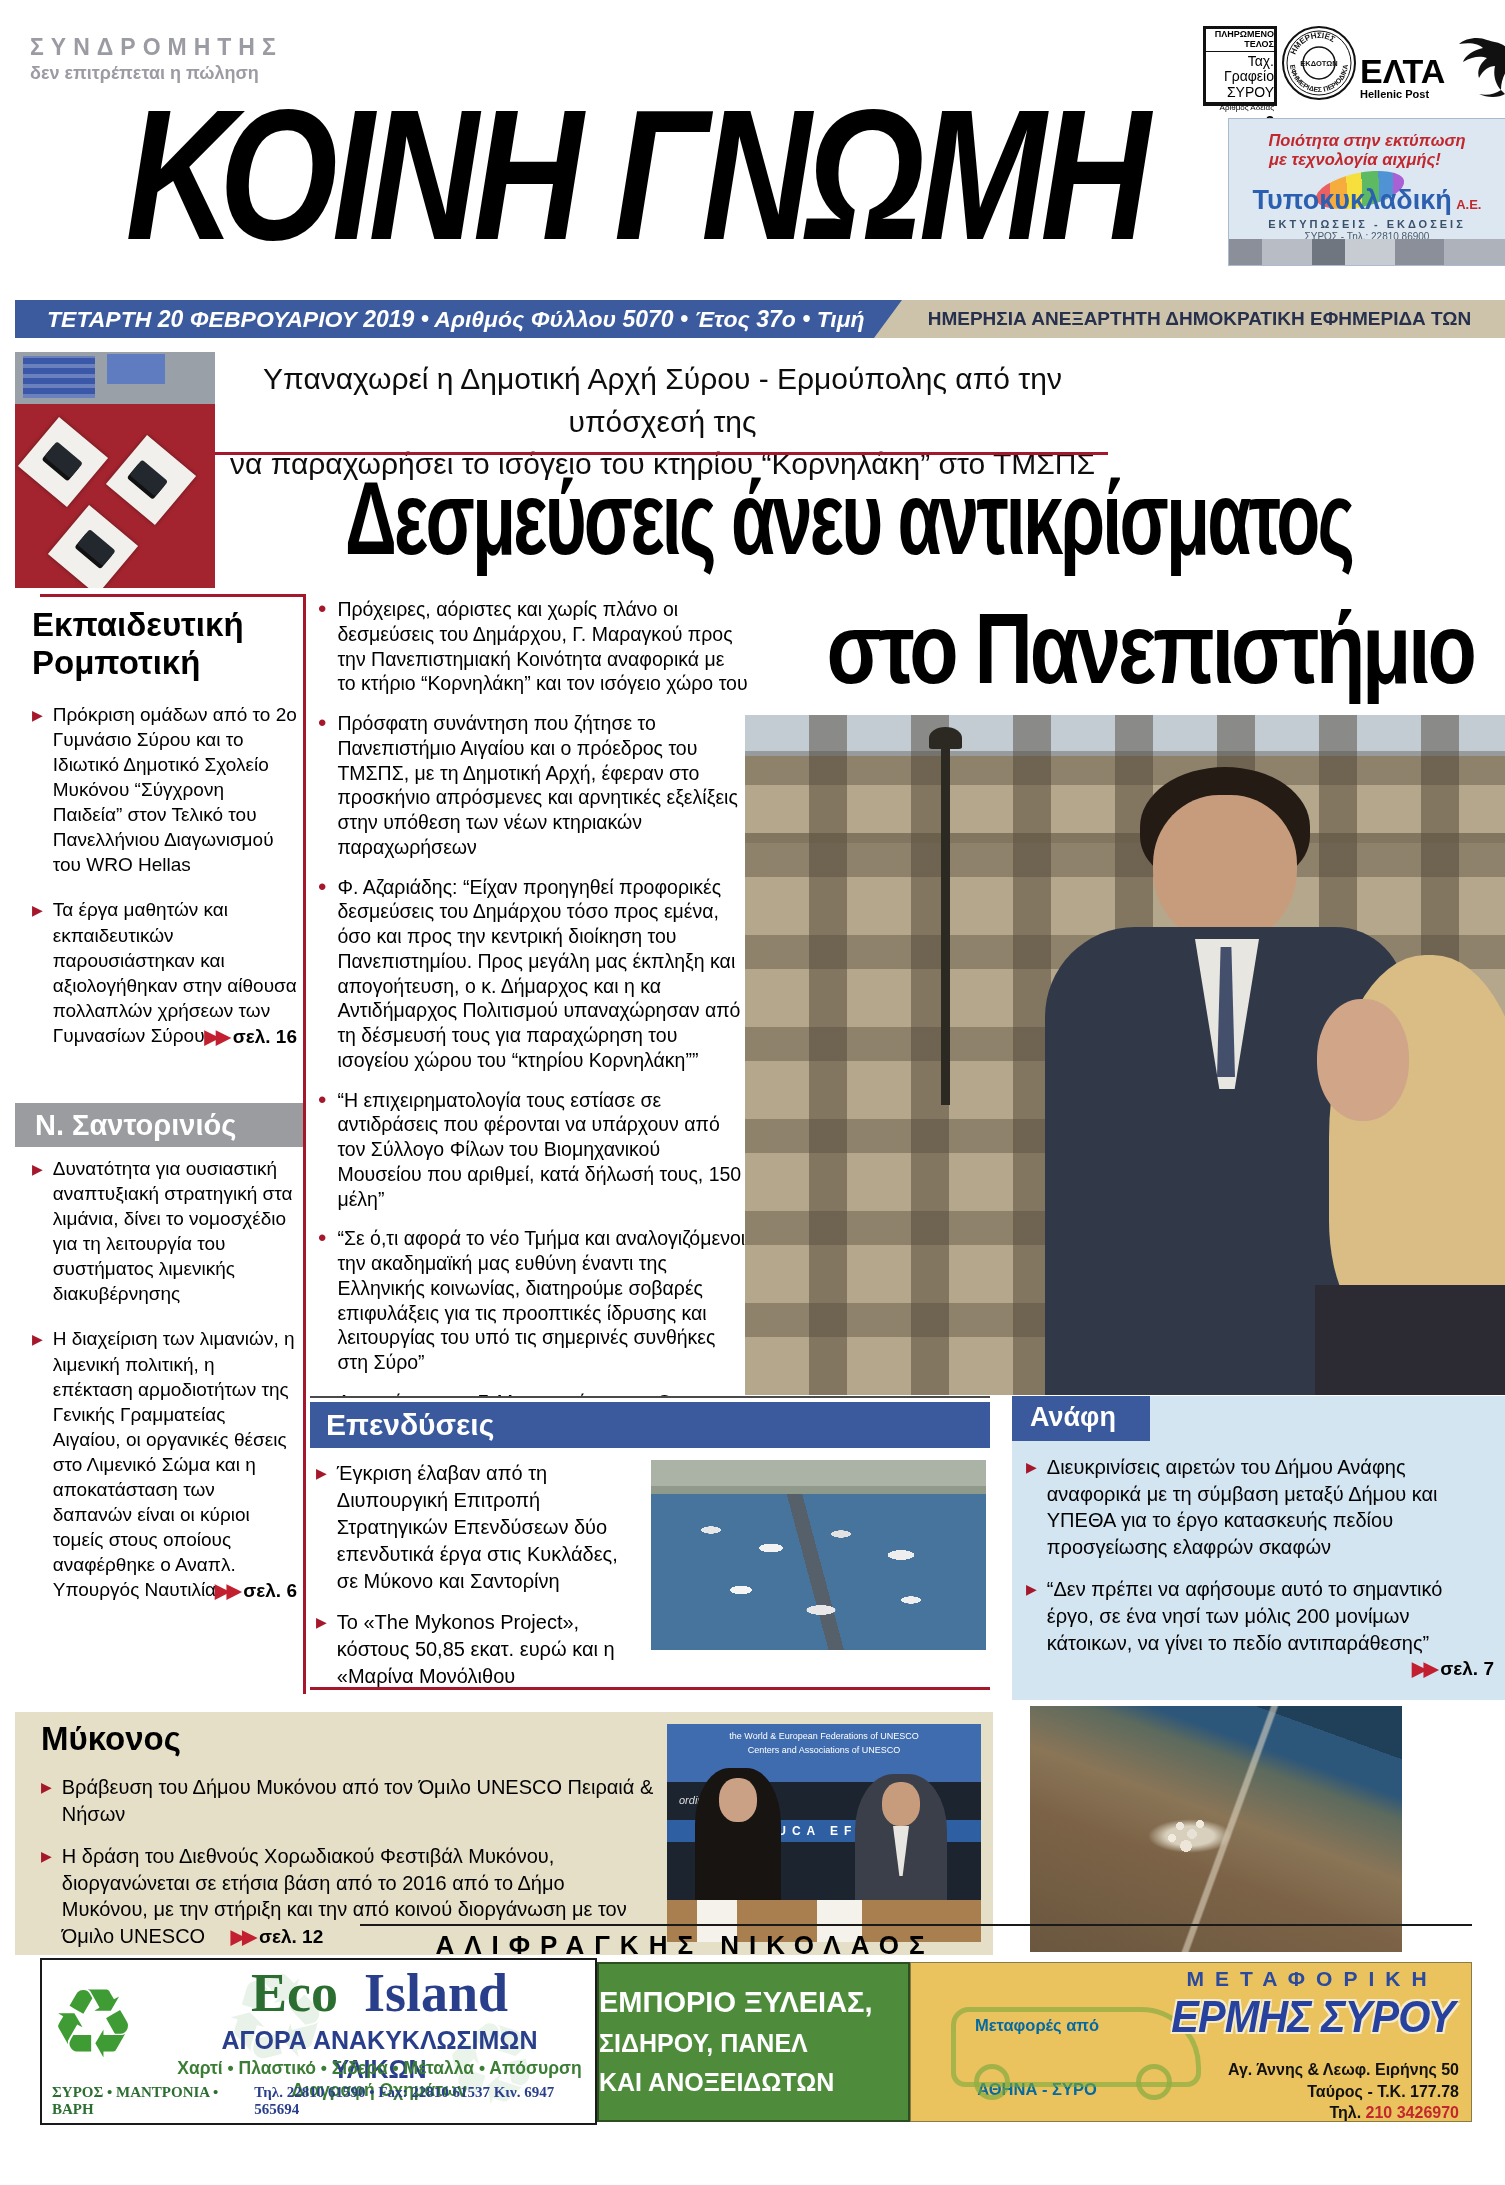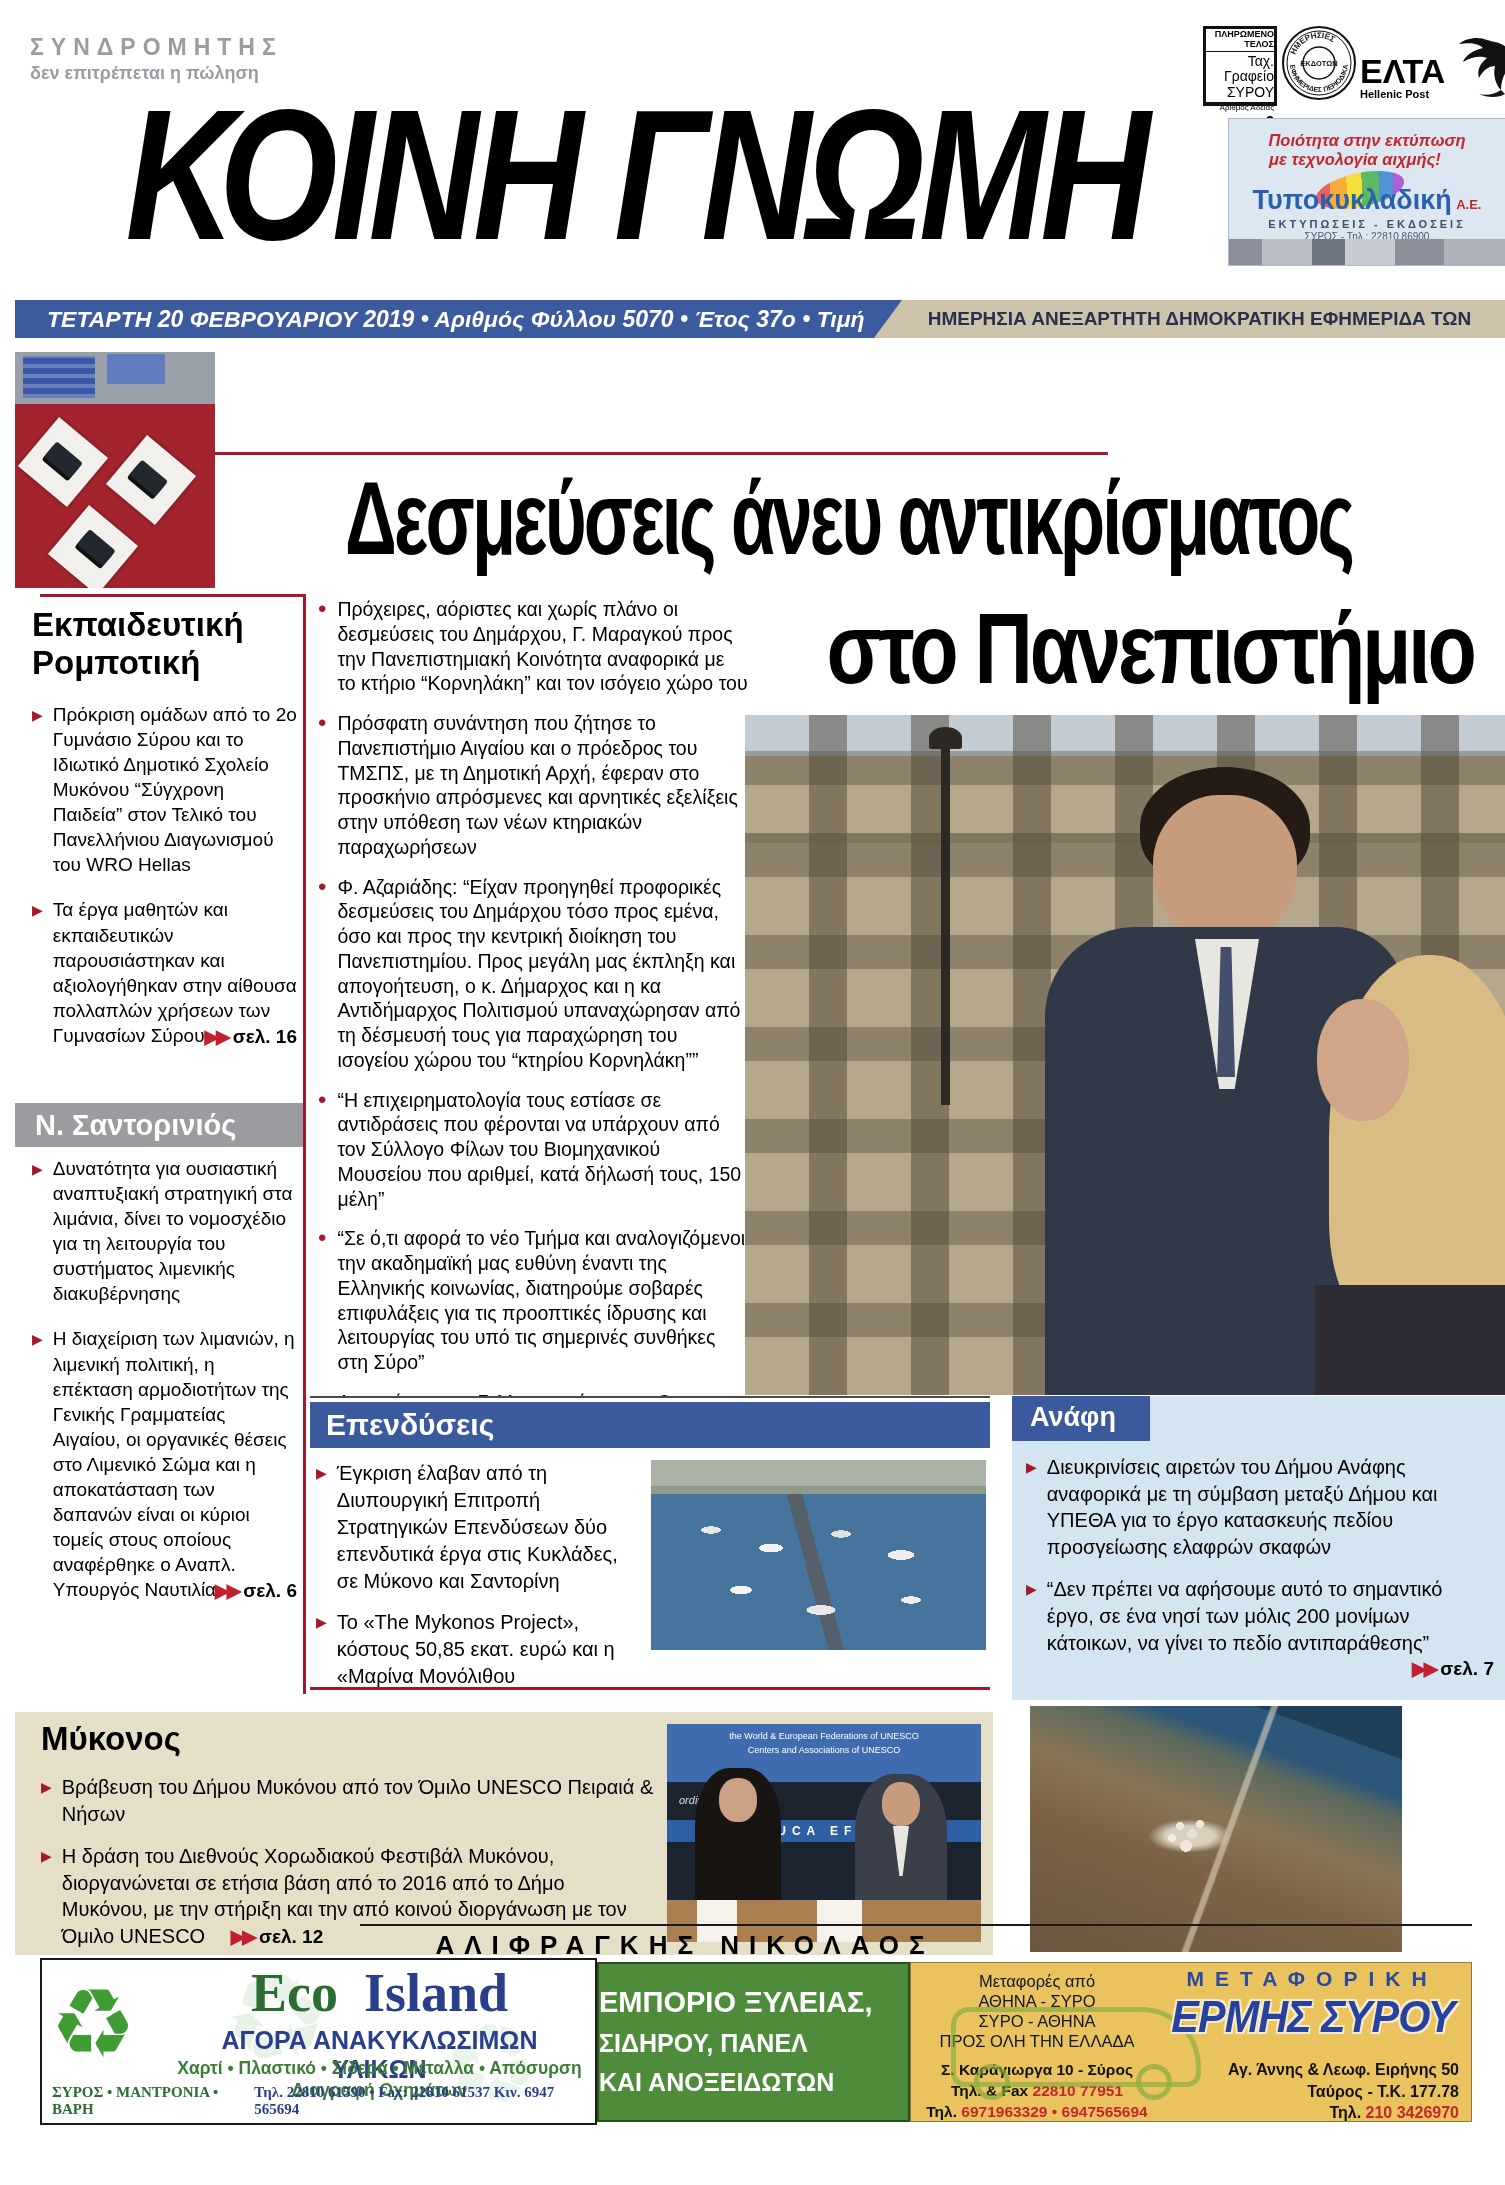--- a/index.html
+++ b/index.html
@@ -175,21 +175,21 @@
        font-family:"Liberation Serif",serif;font-size:15px;font-weight:bold;}
   .eco .locs{color:#2c6e31;}
   .eco .phones{color:#2a3f8c;}
   .timber{left:597px;top:1962px;width:313px;height:160px;background:#4e8c3c;border:2px solid #2e4d20;box-sizing:border-box;
           color:#fff;font-weight:800;}
   .timber .t1{font-size:29px;margin-top:22px;}
   .timber .t2{font-size:25px;margin-top:10px;}
   .timber .t3{font-size:25px;margin-top:10px;}
   .yellow{left:910px;top:1962px;width:562px;height:160px;background:#eac35e;border:1px solid #8a7a45;box-sizing:border-box;overflow:hidden;}
   .yl-left{position:absolute;left:6px;top:8px;width:240px;text-align:center;}
-  .yl-left .r{color:#0f172a;font-weight:400;font-size:16.5px;line-height:1.22;}
+  .yl-left .r{color:#0369a1;font-weight:700;font-size:16.5px;line-height:1.22;margin-top:44px;}
   .yl-left .k{color:#111;font-weight:800;font-size:15.5px;line-height:1.3;margin-top:1px;}
   .yl-left .k .red{color:#c2272e;}
   .yl-left .addr{margin-top:8px;}
   .yl-right{position:absolute;left:248px;top:4px;width:306px;}
   .hermes-top{color:#2a4a9f;font-weight:800;font-size:21px;letter-spacing:11px;text-align:center;}
   .hermes-name{color:#27419e;font-weight:800;font-style:italic;font-size:45px;text-align:center;letter-spacing:-1px;
       transform:scaleX(.92);white-space:nowrap;
       text-shadow:2px 2px 0 #f6ebc8,-2px -2px 0 #f6ebc8,2px -2px 0 #f6ebc8,-2px 2px 0 #f6ebc8;}
   .truck{position:absolute;left:40px;top:44px;width:240px;height:70px;border:5px solid rgba(122,169,60,.75);
       border-radius:18px 60px 14px 14px;opacity:.8;}
@@ -276,20 +276,24 @@
         <div class="bot" style="left:14px;top:20px;"></div>
       </div>
     <div class="mat" style="left:104px;top:96px;">
         <div class="bot" style="left:12px;top:22px;"></div>
       </div>
     <div class="mat" style="left:46px;top:166px;">
         <div class="bot" style="left:16px;top:18px;"></div>
       </div>
   </div>
 
+  <div class="abs kicker">
+    <div>Υπαναχωρεί η Δημοτική Αρχή Σύρου - Ερμούπολης από την υπόσχεσή της</div>
+    <div>να παραχωρήσει το ισόγειο του κτηρίου “Κορνηλάκη” στο ΤΜΣΠΣ</div>
+  </div>
   <div class="abs redrule1"></div>
   <div class="abs headline1">Δεσμεύσεις άνευ αντικρίσματος</div>
   <div class="abs headline2">στο Πανεπιστήμιο</div>
 
   <div class="abs mainphoto">
     <div class="windows"></div>
     <div class="cornice"></div>
     <div class="lamp"></div>
     <div class="man">
       <div class="hair"></div>

